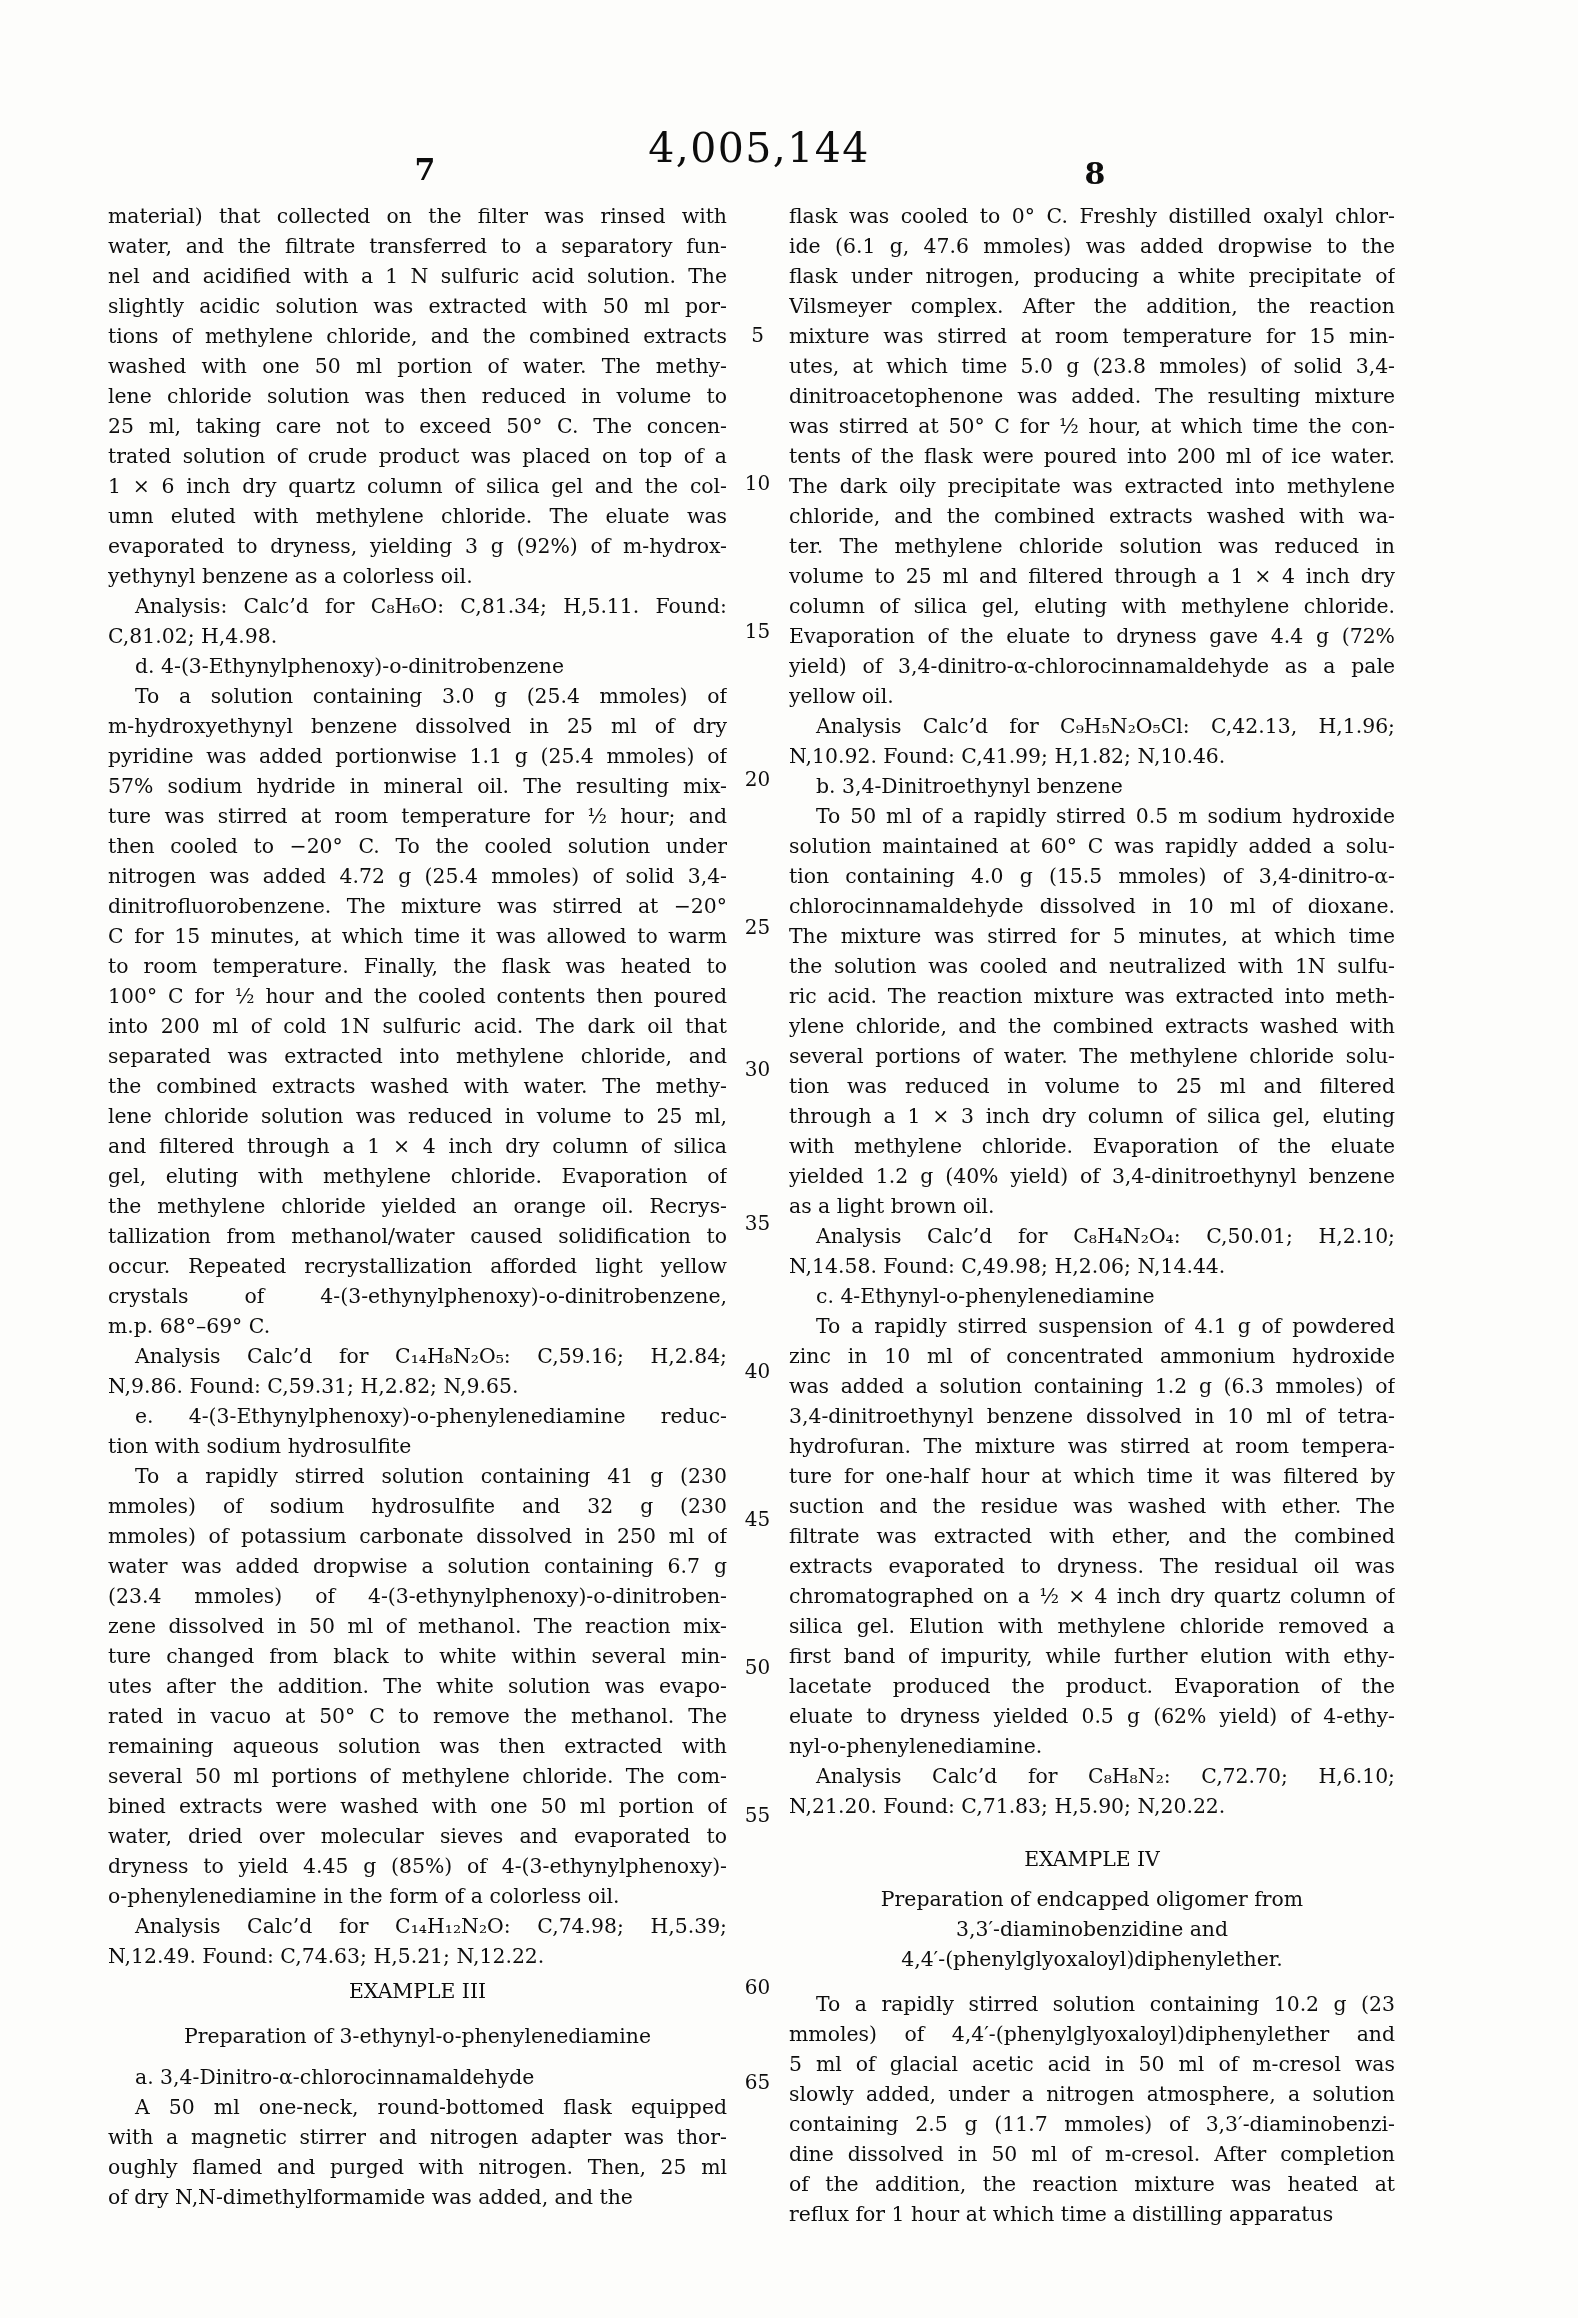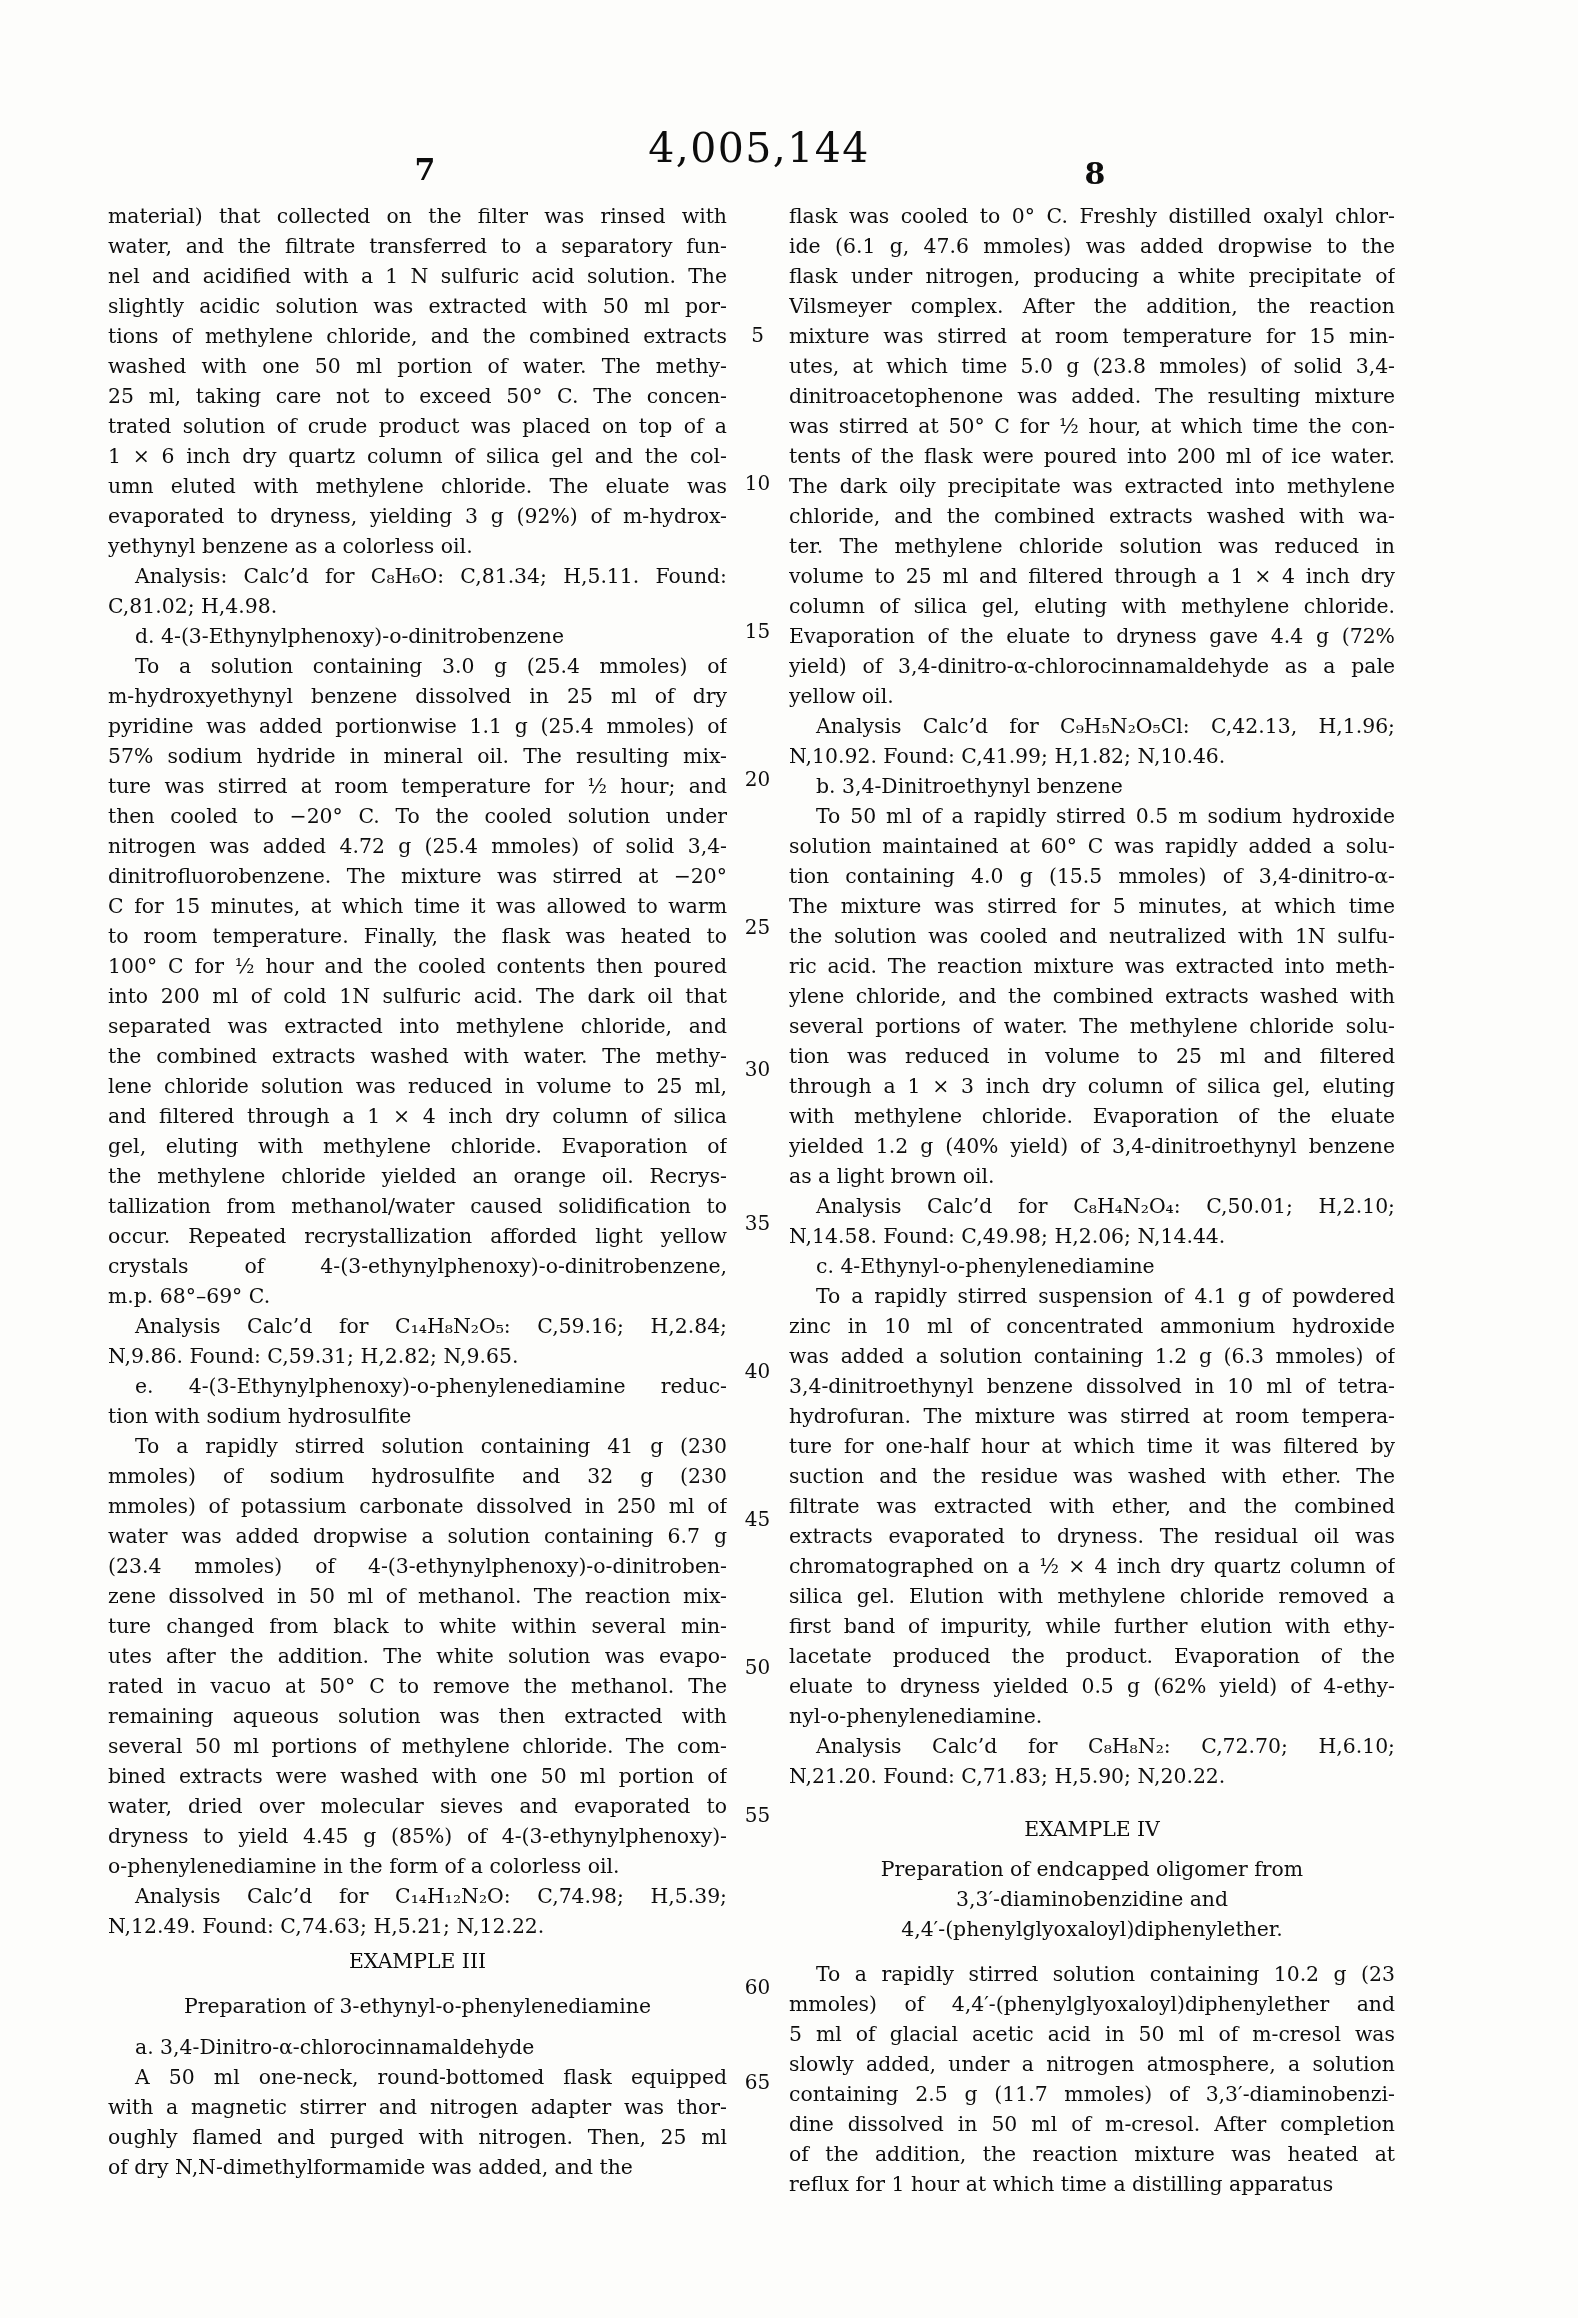--- a/index.html
+++ b/index.html
@@ -94,20 +94,21 @@
   </div>
 
   <div class="column column-left">
 
   <div class="line">material) that collected on the filter was rinsed with</div>
       <div class="line">water, and the filtrate transferred to a separatory fun-</div>
       <div class="line">nel and acidified with a 1 N sulfuric acid solution. The</div>
       <div class="line">slightly acidic solution was extracted with 50 ml por-</div>
       <div class="line">tions of methylene chloride, and the combined extracts</div>
       <div class="line">washed with one 50 ml portion of water. The methy-</div>
+      <div class="line">lene chloride solution was then reduced in volume to</div>
       <div class="line">25 ml, taking care not to exceed 50° C. The concen-</div>
       <div class="line">trated solution of crude product was placed on top of a</div>
       <div class="line">1 × 6 inch dry quartz column of silica gel and the col-</div>
       <div class="line">umn eluted with methylene chloride. The eluate was</div>
       <div class="line">evaporated to dryness, yielding 3 g (92%) of m-hydrox-</div>
       <div class="line last">yethynyl benzene as a colorless oil.</div>
       <div class="line ind">Analysis: Calc’d for C₈H₆O: C,81.34; H,5.11. Found:</div>
       <div class="line last">C,81.02; H,4.98.</div>
       <div class="line ind last">d. 4-(3-Ethynylphenoxy)-o-dinitrobenzene</div>
       <div class="line ind">To a solution containing 3.0 g (25.4 mmoles) of</div>
@@ -180,20 +181,21 @@
       <div class="line">column of silica gel, eluting with methylene chloride.</div>
       <div class="line">Evaporation of the eluate to dryness gave 4.4 g (72%</div>
       <div class="line">yield) of 3,4-dinitro-α-chlorocinnamaldehyde as a pale</div>
       <div class="line last">yellow oil.</div>
       <div class="line ind">Analysis Calc’d for C₉H₅N₂O₅Cl: C,42.13, H,1.96;</div>
       <div class="line last">N,10.92. Found: C,41.99; H,1.82; N,10.46.</div>
       <div class="line ind last">b. 3,4-Dinitroethynyl benzene</div>
       <div class="line ind">To 50 ml of a rapidly stirred 0.5 m sodium hydroxide</div>
       <div class="line">solution maintained at 60° C was rapidly added a solu-</div>
       <div class="line">tion containing 4.0 g (15.5 mmoles) of 3,4-dinitro-α-</div>
+      <div class="line">chlorocinnamaldehyde dissolved in 10 ml of dioxane.</div>
       <div class="line">The mixture was stirred for 5 minutes, at which time</div>
       <div class="line">the solution was cooled and neutralized with 1N sulfu-</div>
       <div class="line">ric acid. The reaction mixture was extracted into meth-</div>
       <div class="line">ylene chloride, and the combined extracts washed with</div>
       <div class="line">several portions of water. The methylene chloride solu-</div>
       <div class="line">tion was reduced in volume to 25 ml and filtered</div>
       <div class="line">through a 1 × 3 inch dry column of silica gel, eluting</div>
       <div class="line">with methylene chloride. Evaporation of the eluate</div>
       <div class="line">yielded 1.2 g (40% yield) of 3,4-dinitroethynyl benzene</div>
       <div class="line last">as a light brown oil.</div>

